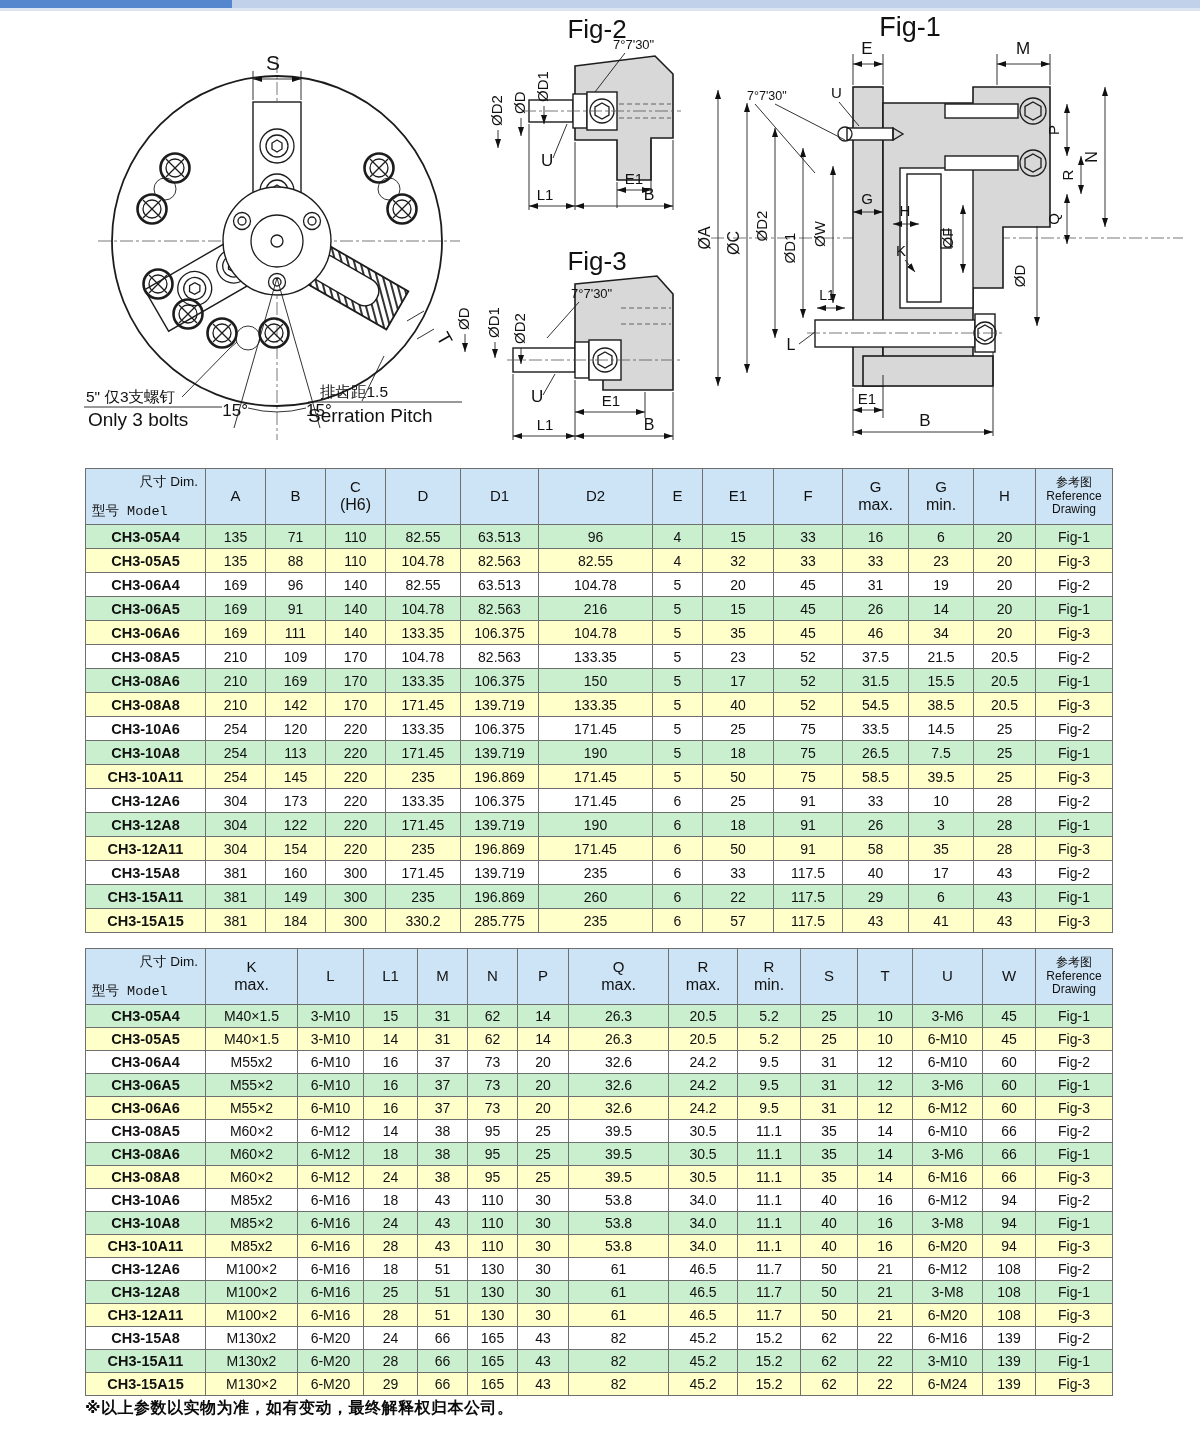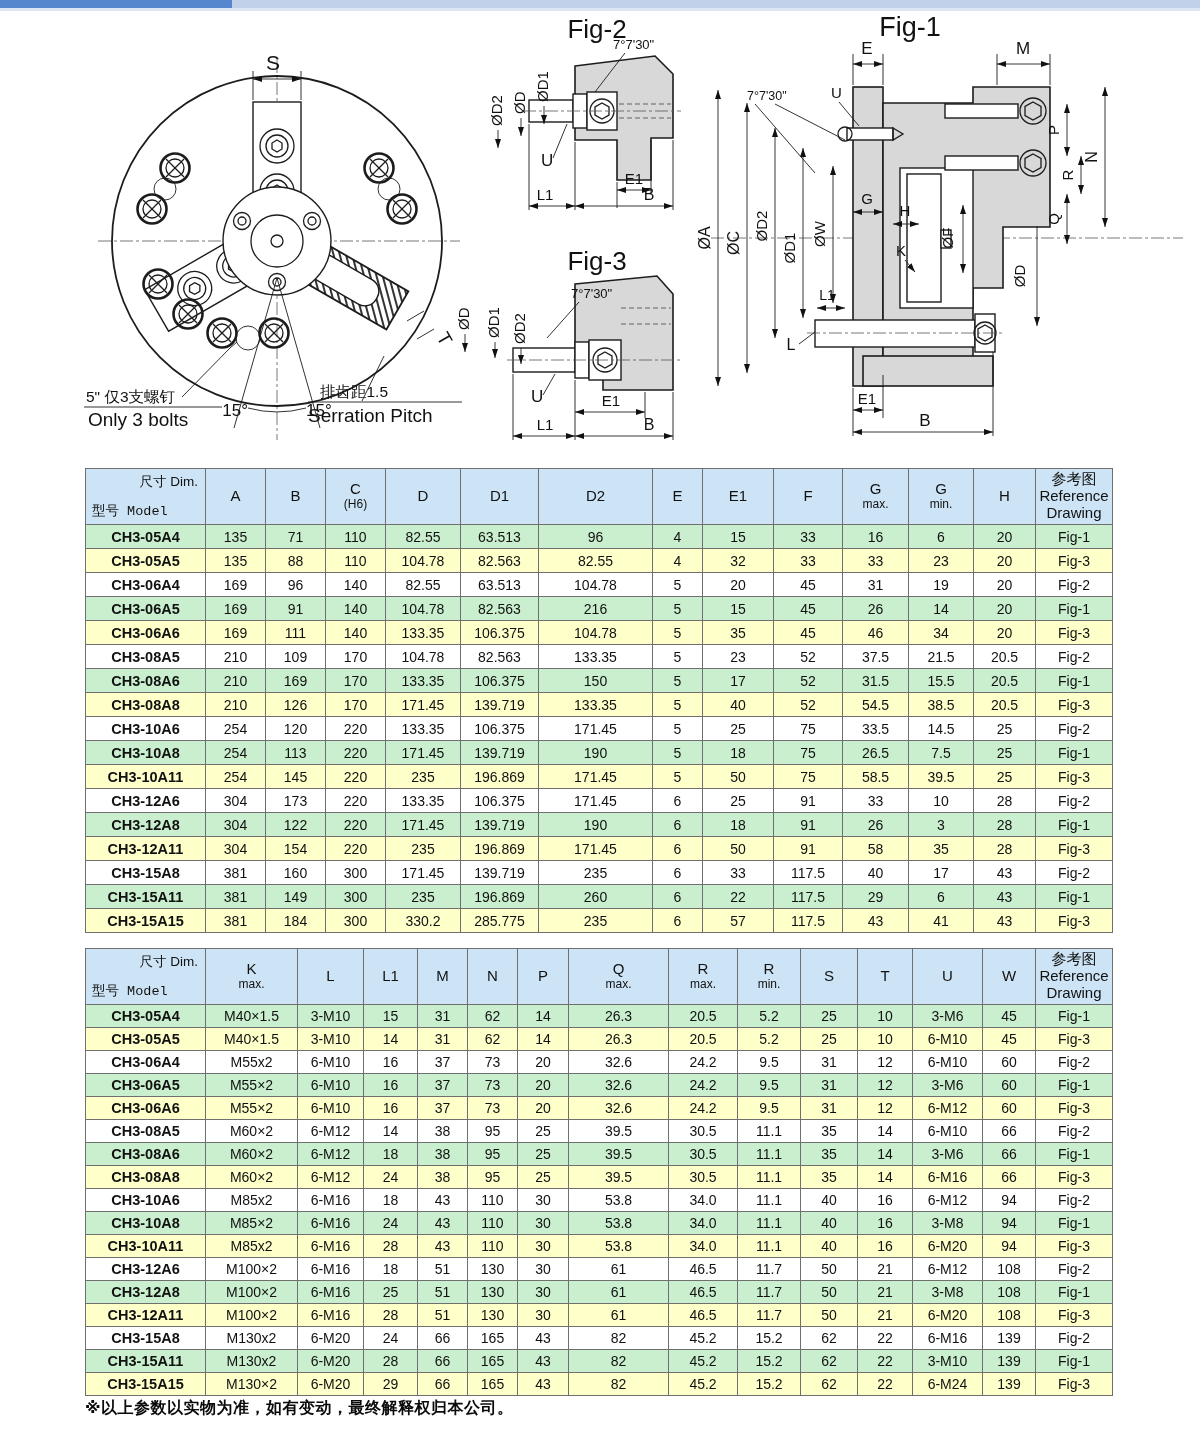--- a/index.html
+++ b/index.html
@@ -22,22 +22,22 @@
   .dim { stroke:#222; stroke-width:0.9; fill:none; }
   .cl { stroke:#555; stroke-width:0.8; fill:none; stroke-dasharray:13 3 3 3; }
   .hid { stroke:#444; stroke-width:0.8; fill:none; stroke-dasharray:5 3; }
   .gry { fill:#d8d8d8; stroke:#1c1c1c; stroke-width:1.6; }
   .wht { fill:#ffffff; stroke:#1c1c1c; stroke-width:1.4; }
 
   
   .dimtable { position:absolute; left:85px; width:1027px; border-collapse:collapse; table-layout:fixed; }
   .dimtable th, .dimtable td { border:1px solid #6f6f6f; text-align:center; vertical-align:middle; padding:0; overflow:hidden; }
   .dimtable thead th { background:#cde4f6; font-weight:normal; font-size:15px; line-height:1.12; height:56px; }
-  .dimtable thead th .sub { font-size:12px; }
-  .dimtable thead th .ref { font-size:15px; }
+  .dimtable thead th .sub { font-size:16px; }
+  .dimtable thead th .ref { font-size:12px; }
   #t1 tbody td { height:24px; }
   #t2 tbody td { height:23px; }
   .dimtable tbody td { font-size:14px; }
   .dimtable td.model { font-weight:bold; font-size:14.5px; }
   .dimtable tr.rg td { background:#c9efce; }
   .dimtable tr.ry td { background:#ffffc9; }
   .dimtable tr.rw td { background:#ffffff; }
   th.corner { position:relative;
     background-image:linear-gradient(to bottom right, rgba(0,0,0,0) calc(50% - 0.8px), #6f6f6f calc(50% - 0.8px), #6f6f6f calc(50% + 0.8px), rgba(0,0,0,0) calc(50% + 0.8px));
     background-color:#cde4f6;padding-left:43px; }
@@ -566,21 +566,21 @@
           <td>17</td>
           <td>52</td>
           <td>31.5</td>
           <td>15.5</td>
           <td>20.5</td>
           <td>Fig-1</td>
         </tr>
         <tr class="ry">
           <td class="model">CH3-08A8</td>
           <td>210</td>
-          <td>126</td>
+          <td>142</td>
           <td>170</td>
           <td>171.45</td>
           <td>139.719</td>
           <td>133.35</td>
           <td>5</td>
           <td>40</td>
           <td>52</td>
           <td>54.5</td>
           <td>38.5</td>
           <td>20.5</td>

